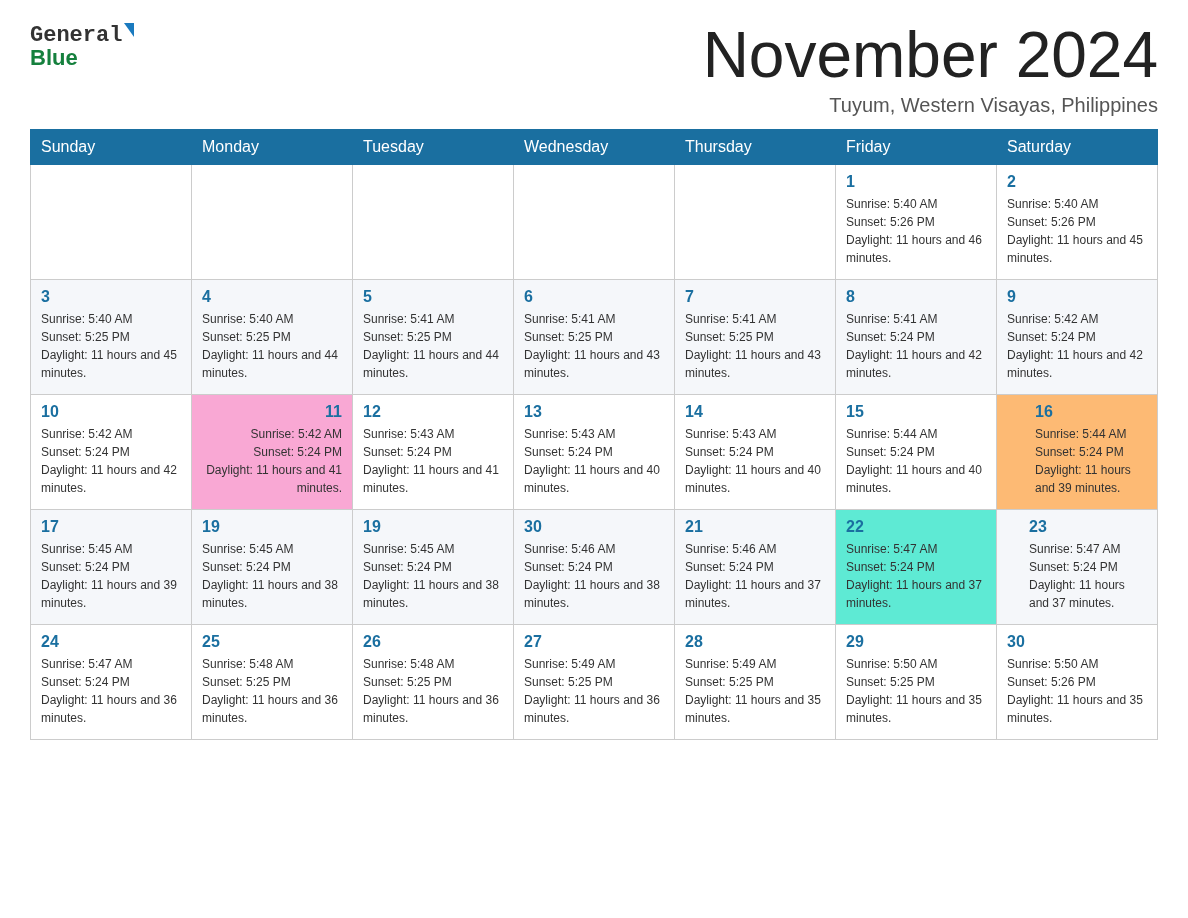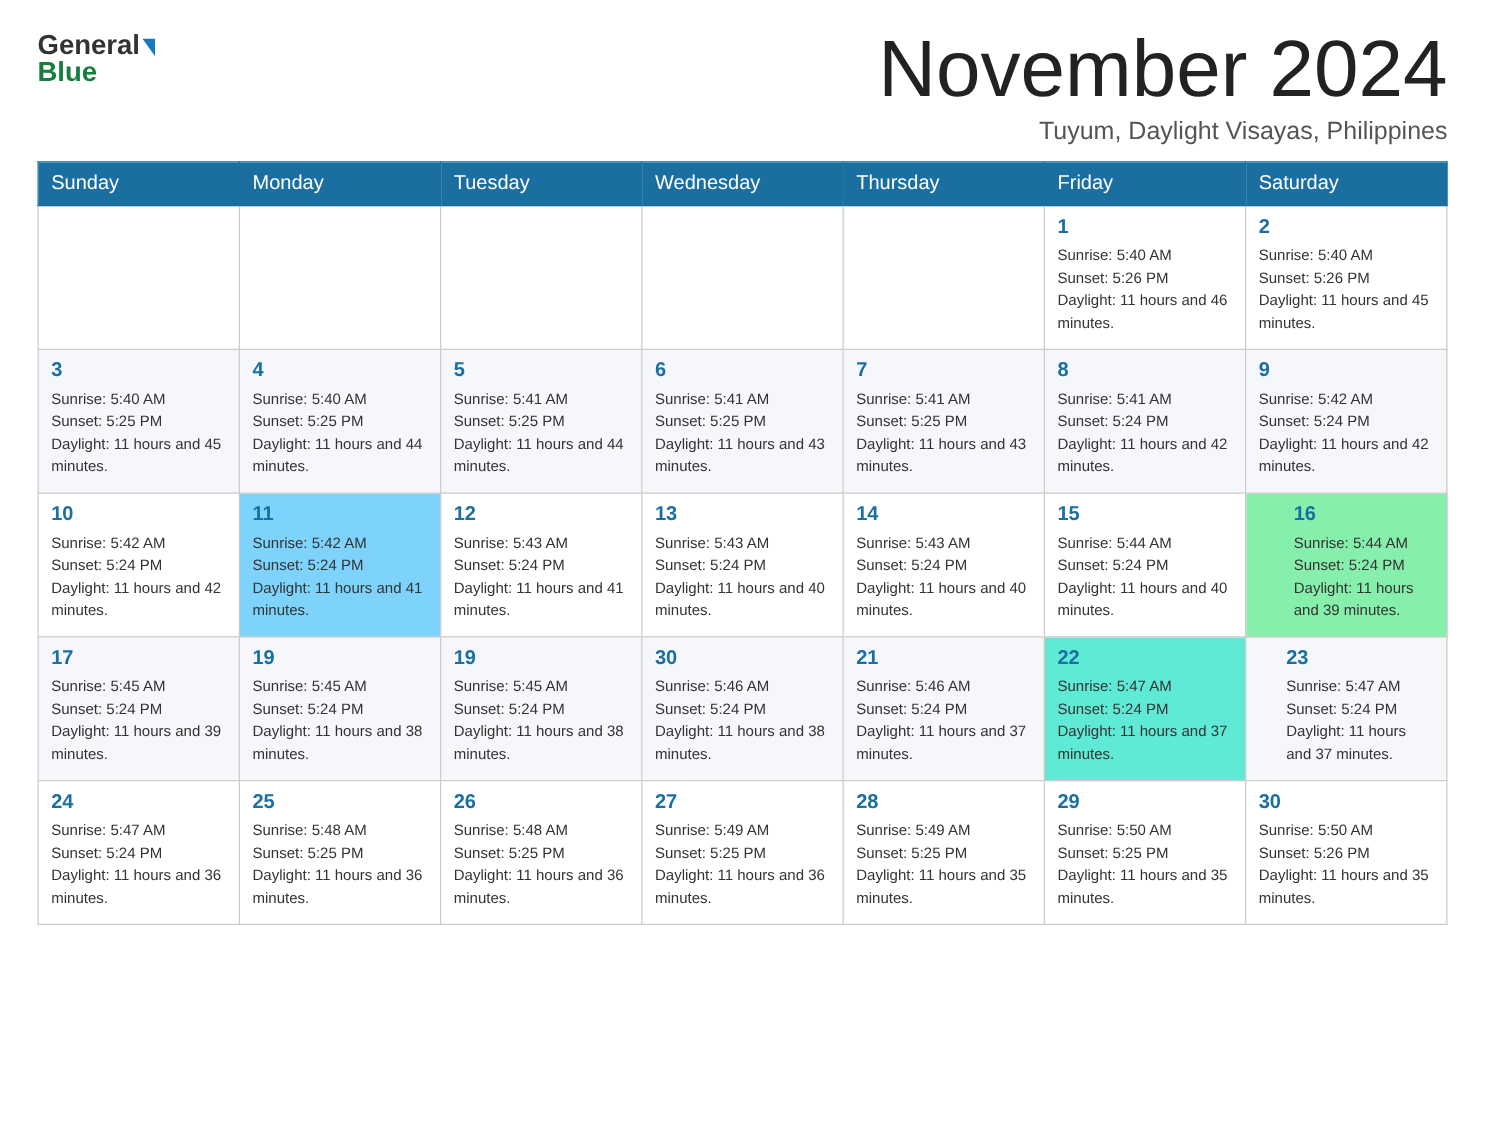--- a/index.html
+++ b/index.html
@@ -106,29 +106,29 @@
     }
     .calendar tr:first-child td {
       background: #fff;
     }
   </style>
 </head>
 <body>
 
 <div class="header">
   <div class="logo">
-    <div style="display:flex; align-items:flex-end; line-height:1;">
+    <div style="display:flex; align-items:flex-start; line-height:1;font-family:Liberation Mono, monospace;">
       <span class="logo-general">General</span>
       <span class="logo-arrow"></span>
     </div>
     <span class="logo-blue">Blue</span>
   </div>
   <div class="title-block">
     <div class="month-title">November 2024</div>
-    <div class="location">Tuyum, Daylight Visayas, Philippines</div>
+    <div class="location">Tuyum, Western Visayas, Philippines</div>
   </div>
 </div>
 
 <table class="calendar">
   <thead>
     <tr>
     <th>Sunday</th>
         <th>Monday</th>
         <th>Tuesday</th>
         <th>Wednesday</th>
@@ -181,41 +181,41 @@
         <td style="background: rgb(245, 247, 250);">
           <span class="day-number">9</span>
           <div class="day-info">Sunrise: 5:42 AM<br>Sunset: 5:24 PM<br>Daylight: 11 hours and 42 minutes.</div>
         </td>
       </tr>
       <tr>
         <td style="background: rgb(255, 255, 255);">
           <span class="day-number">10</span>
           <div class="day-info">Sunrise: 5:42 AM<br>Sunset: 5:24 PM<br>Daylight: 11 hours and 42 minutes.</div>
         </td>
-        <td style="background: #7dd3fc;">
+        <td style="background: #f9a8d4; text-align: right;">
           <span class="day-number">11</span>
           <div class="day-info">Sunrise: 5:42 AM<br>Sunset: 5:24 PM<br>Daylight: 11 hours and 41 minutes.</div>
         </td>
         <td style="background: rgb(255, 255, 255);">
           <span class="day-number">12</span>
           <div class="day-info">Sunrise: 5:43 AM<br>Sunset: 5:24 PM<br>Daylight: 11 hours and 41 minutes.</div>
         </td>
         <td style="background: rgb(255, 255, 255);">
           <span class="day-number">13</span>
           <div class="day-info">Sunrise: 5:43 AM<br>Sunset: 5:24 PM<br>Daylight: 11 hours and 40 minutes.</div>
         </td>
         <td style="background: rgb(255, 255, 255);">
           <span class="day-number">14</span>
           <div class="day-info">Sunrise: 5:43 AM<br>Sunset: 5:24 PM<br>Daylight: 11 hours and 40 minutes.</div>
         </td>
         <td style="background: rgb(255, 255, 255);">
           <span class="day-number">15</span>
           <div class="day-info">Sunrise: 5:44 AM<br>Sunset: 5:24 PM<br>Daylight: 11 hours and 40 minutes.</div>
         </td>
-        <td style="background: #86efac; padding-left: 38px;">
+        <td style="background: #fdba74; padding-left: 38px;">
           <span class="day-number">16</span>
           <div class="day-info">Sunrise: 5:44 AM<br>Sunset: 5:24 PM<br>Daylight: 11 hours and 39 minutes.</div>
         </td>
       </tr>
       <tr>
         <td style="background: rgb(245, 247, 250);">
           <span class="day-number">17</span>
           <div class="day-info">Sunrise: 5:45 AM<br>Sunset: 5:24 PM<br>Daylight: 11 hours and 39 minutes.</div>
         </td>
         <td style="background: rgb(245, 247, 250);">

